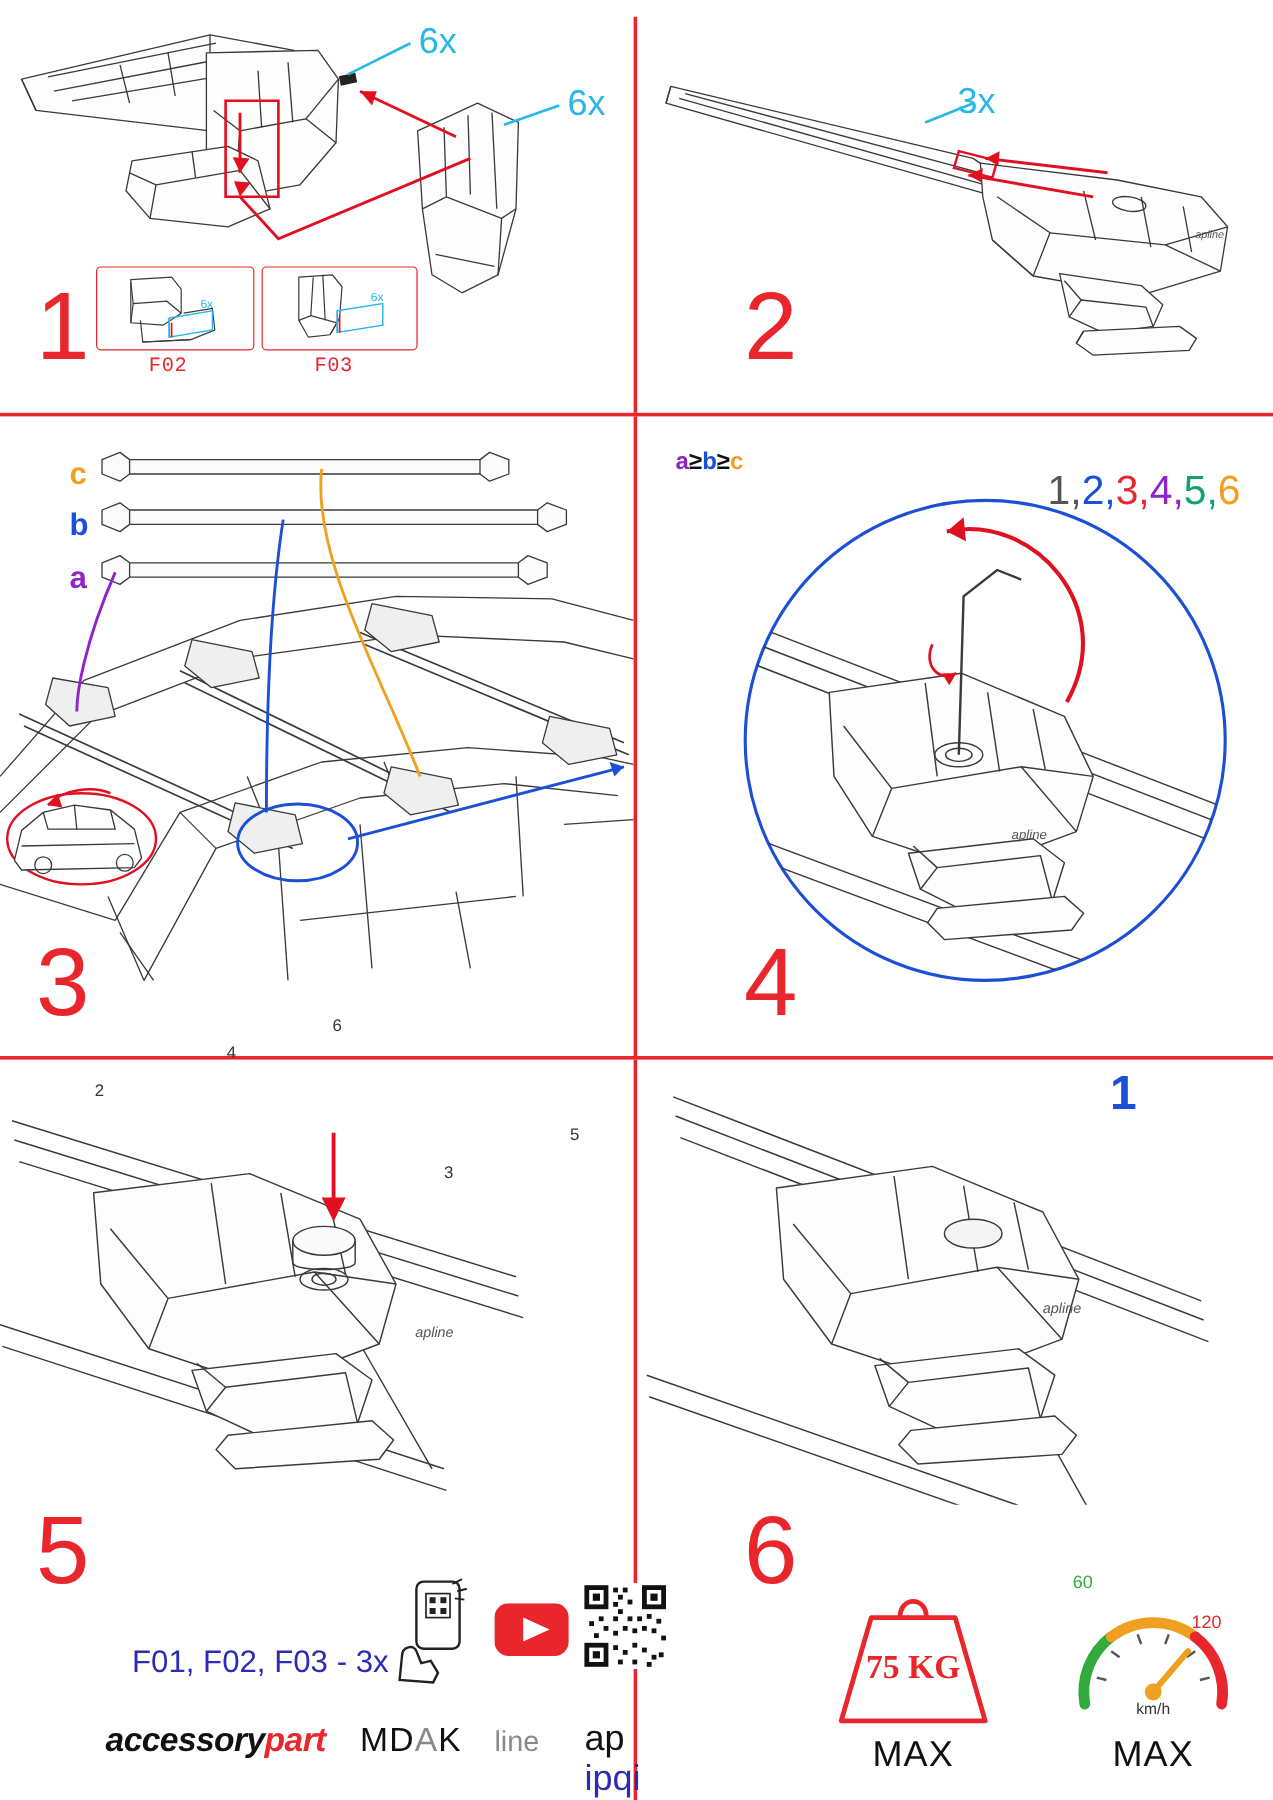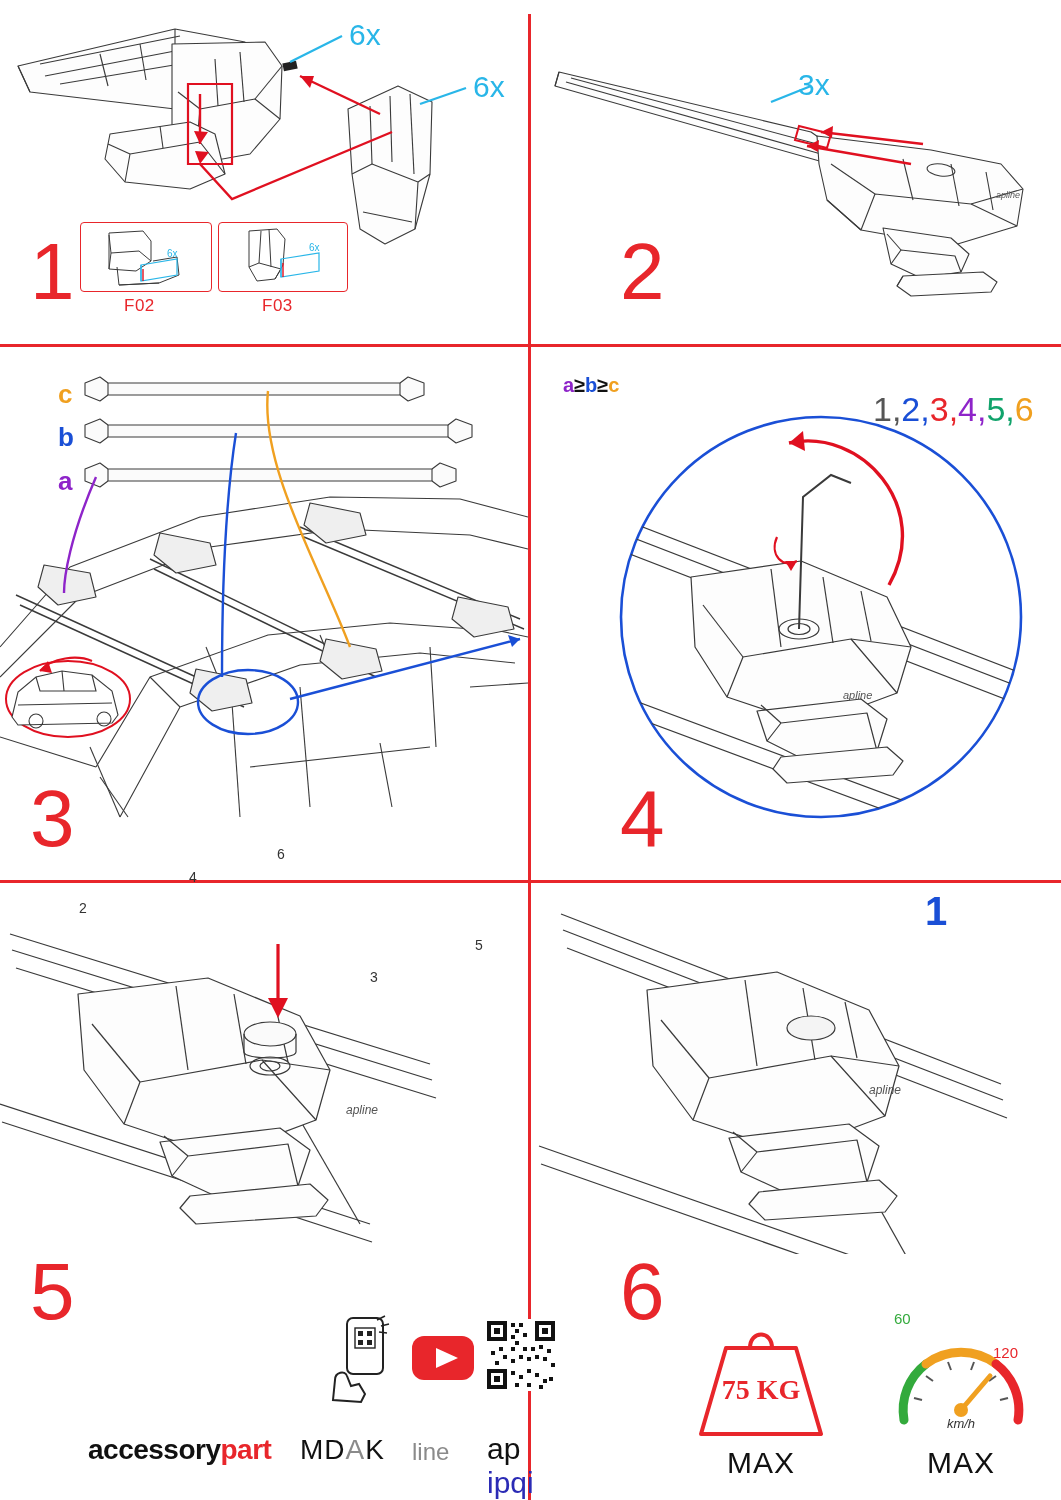--- a/index.html
+++ b/index.html
@@ -9,21 +9,21 @@
   .vdivider{position:absolute;width:3px;background:#e8262b;}
   .stepnum{position:absolute;color:#e8262b;font-size:80px;line-height:1;font-family:"Liberation Sans",sans-serif;font-weight:400;}
   svg{display:block;}
   .lbl{position:absolute;font-family:"Liberation Sans",sans-serif;}
   .cyan{color:#29b6e8;}
   .blue{color:#1a4fd6;}
   .purple{color:#8e24c9;}
   .orange{color:#f0a020;}
   .black{color:#111;}
   .partbox{position:absolute;border:1.5px solid #e8262b;border-radius:4px;background:#fff;}
-  .partlabel{position:absolute;color:#e8262b;font-size:17px;letter-spacing:.5px;}
+  .partlabel{position:absolute;color:#e8262b;font-size:17px;letter-spacing:.5px;font-family:Liberation Mono, monospace;}
   .brandrow{position:absolute;display:flex;align-items:baseline;}
   .maxtext{position:absolute;font-size:30px;color:#111;letter-spacing:1px;}
   .kgtext{position:absolute;color:#e8262b;font-size:28px;font-weight:bold;font-family:Liberation Serif, serif;}
   .smallnum{position:absolute;font-size:14px;color:#333;}
 </style>
 </head>
 <body>
 
 <div class="page">
 
@@ -367,20 +367,21 @@
       <path d="M226 258 L202 238"></path>
       <path d="M228 298 L348 286 L366 302 L354 318 L234 326 L218 310 Z" fill="#fdfdfd"></path>
       <ellipse cx="280" cy="134" rx="24" ry="12" fill="#f4f4f4"></ellipse>
     </g>
     <text x="338" y="200" fill="#555" font-size="12" font-family="Liberation Sans, sans-serif" font-style="italic">apline</text>
   </svg>
 
   <div class="stepnum" style="left:30px;top:1238px;">5</div>
   <div class="stepnum" style="left:620px;top:1238px;">6</div>
 
+  <div class="lbl blue" style="left:110px;top:1355px;font-size:26px;color:#2b2bb5;">F01, F02, F03 - 3x</div>
 
   <svg width="70" height="90" style="position:absolute;left:325px;top:1300px;">
     <rect x="22" y="4" width="36" height="56" rx="6" fill="#fff" stroke="#222" stroke-width="2"></rect>
     <rect x="30" y="14" width="20" height="20" fill="none" stroke="#222" stroke-width="1.4"></rect>
     <rect x="33" y="17" width="5" height="5" fill="#222"></rect>
     <rect x="42" y="17" width="5" height="5" fill="#222"></rect>
     <rect x="33" y="26" width="5" height="5" fill="#222"></rect>
     <rect x="42" y="26" width="5" height="5" fill="#222"></rect>
     <path d="M52 6 L60 2 M56 12 L64 10 M54 18 L62 19" stroke="#222" stroke-width="1.6"></path>
     <path d="M8 86 L10 66 C10 58, 20 56, 22 62 L26 72 L34 70 L40 80 L36 88 Z" fill="#fff" stroke="#222" stroke-width="2"></path>
@@ -429,21 +430,21 @@
         <rect x="42" y="50" width="4" height="4"></rect>
       <rect x="50" y="54" width="4" height="4"></rect>
         <rect x="58" y="60" width="4" height="4"></rect>
         <rect x="30" y="64" width="4" height="4"></rect>
       <rect x="42" y="64" width="4" height="4"></rect>
         <rect x="54" y="66" width="4" height="4"></rect>
         <rect x="64" y="58" width="4" height="4"></rect>
     </g>
   </svg>
 
-  <div class="brandrow" style="left:88px;top:1420px;font-size:28px;letter-spacing:-0.5px;">
+  <div class="brandrow" style="left:88px;top:1420px;font-size:28px;letter-spacing:-0.5px;font-style:italic;">
     <span style="color:#111;font-weight:bold;">accessory</span>
       <span style="color:#e8262b;font-weight:bold;">part</span>
   </div>
   <div class="brandrow" style="left:300px;top:1420px;font-size:28px;letter-spacing:1px;">
     <span style="color:#111;">MD</span>
       <span style="color:#8a8a8a;">A</span>
       <span style="color:#111;">K</span>
   </div>
   <div class="brandrow" style="left:412px;top:1424px;font-size:24px;color:#8a8a8a;">
     <span>line</span>
@@ -470,16 +471,16 @@
         <path d="M62 48 L65 56"></path>
       <path d="M88 48 L85 56"></path>
         <path d="M110 62 L103 67"></path>
         <path d="M122 84 L114 86"></path>
     </g>
     <path d="M75 96 L104 62" stroke="#f0a020" stroke-width="5" stroke-linecap="round"></path>
     <circle cx="75" cy="96" r="7" fill="#f0a020"></circle>
   </svg>
   <div class="lbl" style="left:894px;top:1296px;color:#33aa3c;font-size:15px;">60</div>
   <div class="lbl" style="left:993px;top:1330px;color:#e8262b;font-size:15px;">120</div>
-  <div class="lbl" style="left:886px;top:1402px;width:150px;text-align:center;color:#333;font-size:13px;font-style:italic;">km/h</div>
+  <div class="lbl" style="left:886px;top:1402px;width:150px;text-align:center;color:#333;font-size:13px;">km/h</div>
   <div class="maxtext" style="left:886px;top:1432px;width:150px;text-align:center;">MAX</div>
 
 </div>
 
 </body></html>

